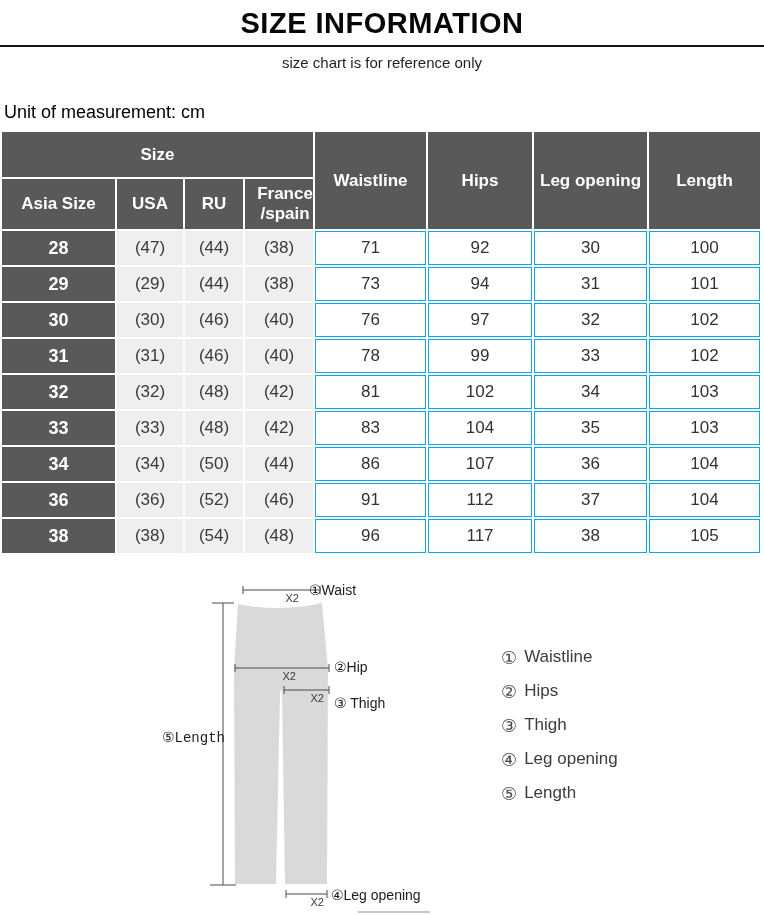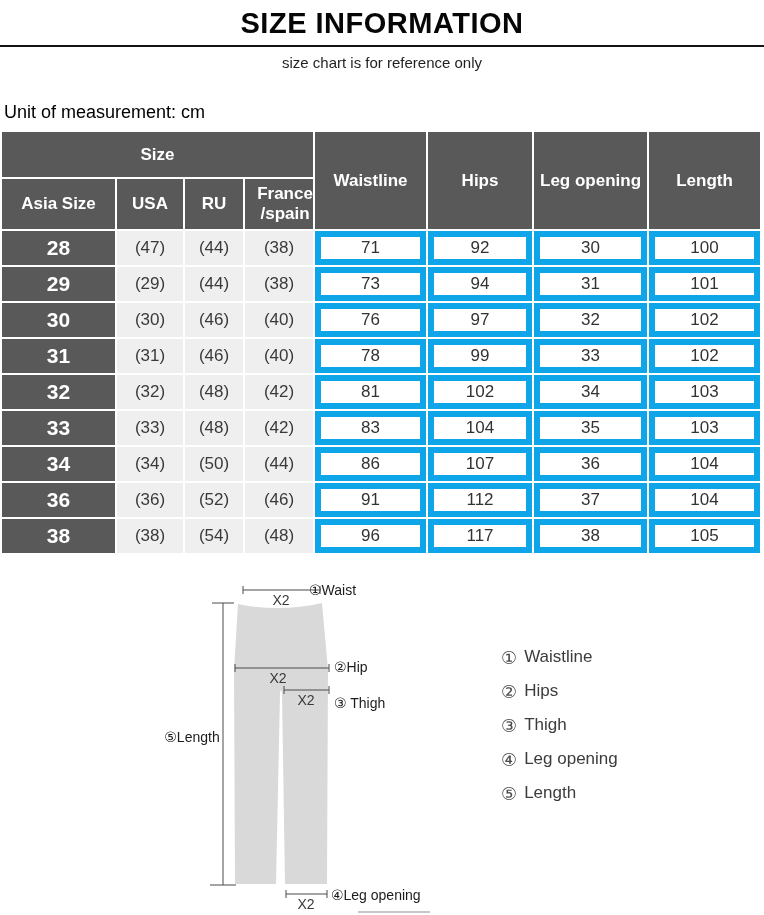--- a/index.html
+++ b/index.html
@@ -15,30 +15,30 @@
   .subtitle { text-align:center; font-size:15px; margin-top:7px; color:#1f1f1f; }
   .unit-note { font-size:18px; margin-top:31px; margin-left:4px; color:#000000; }
 
   
   table.size-table { border-collapse:separate; border-spacing:2px; table-layout:fixed;
                      width:762px; margin-top:7px; }
   th,td { padding:0; text-align:center; vertical-align:middle; overflow:hidden; }
   tr.h1 { height:45px; } tr.h2 { height:50px; } tbody tr { height:34px; }
   .th-dark { background:#595959; color:#ffffff; font-size:17px; font-weight:bold; }
   .th-france span { display:block; line-height:20px;padding-left:12px; }
-  .c-dark  { background:#595959; color:#ffffff; font-size:21px; font-weight:bold; }
+  .c-dark  { background:#595959; color:#ffffff; font-size:18px; font-weight:bold; }
   .c-alt   { background:#efefef; color:#3a3a3a; font-size:17px; }
-  .c-white { background:#ffffff; border:6px solid #0ea5e9; color:#333333; font-size:17px; }
+  .c-white { background:#ffffff; border:1px solid #0ea5e9; color:#333333; font-size:17px; }
 
   
   .diagram-svg { position:absolute; left:0; top:0; width:764px; height:915px; pointer-events:none; }
   .dlabel { position:absolute; font-size:14px; color:#1c1c1c; white-space:nowrap;
             font-family:"Liberation Sans","DejaVu Sans",sans-serif; }
-  .x2 { position:absolute; font-size:14px; color:#3a3a3a; width:36px; text-align:center; }
-  .length-label { width:60px; text-align:center; }
+  .x2 { position:absolute; font-size:11px; color:#3a3a3a; width:36px; text-align:right; }
+  .length-label { width:60px; text-align:left;font-family:Liberation Mono, monospace; }
 
   
   .legend { position:absolute; left:501px; top:646px; }
   .legend-item { display:flex; align-items:center; height:22px; margin-bottom:12px;
                  font-size:17px; color:#3c3c3c; white-space:nowrap; }
   .legend-num { font-family:"DejaVu Sans","Liberation Sans",sans-serif; font-size:18px;
                 margin-right:7px; color:#4a4a4a; }
 
   .bottom-artifact { position:absolute; left:358px; top:911px; width:72px; height:2px;
                      background:#9a9a9a; opacity:.55; }

